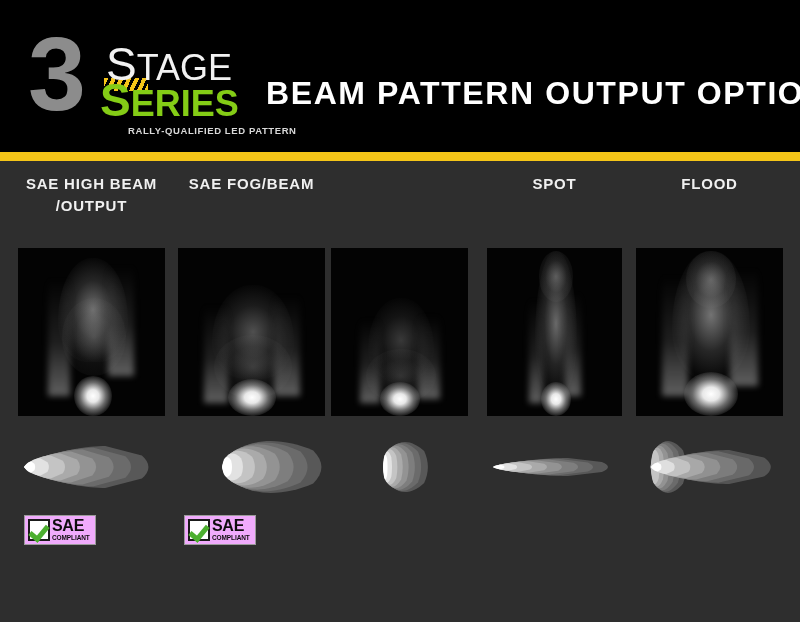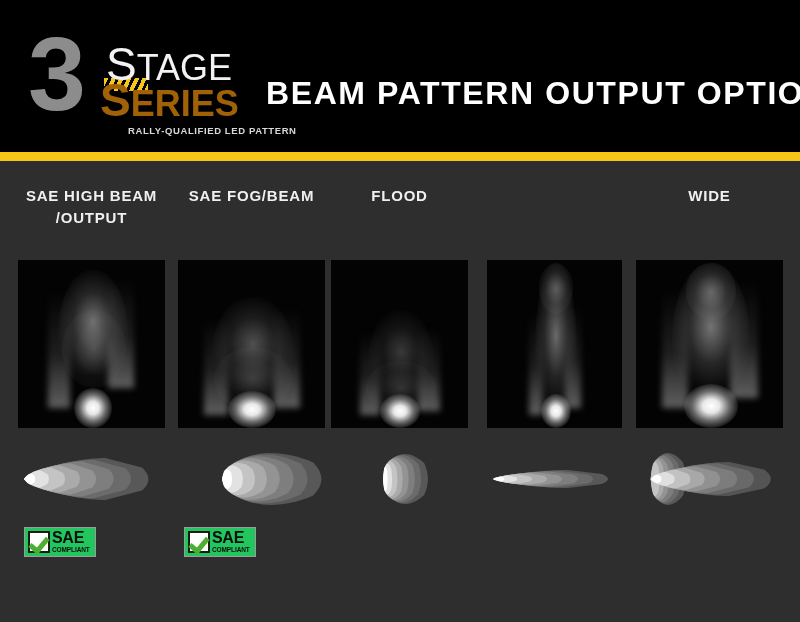--- a/index.html
+++ b/index.html
@@ -57,21 +57,21 @@
     line-height: 36px;
   }
   .logo-stage .cap { font-size: 46px; }
 
   .logo-series {
     position: absolute;
     left: 72px; top: 56px;
     font-family: "Liberation Sans", sans-serif;
     font-size: 36px;
     font-weight: bold;
-    color: #a16207;
+    color: #84cc16;
     letter-spacing: 0px;
     line-height: 36px;
   }
   .logo-series .cap { font-size: 46px; }
 
   .logo-stripes {
     position: absolute;
     left: 76px; top: 52px;
     width: 44px; height: 13px;
     background: repeating-linear-gradient(
@@ -105,21 +105,21 @@
   .yellow-bar {
     position: absolute;
     left: 0; top: 152px;
     width: 800px; height: 9px;
     background: #f5c518;
   }
 
   
   .columns {
     position: absolute;
-    left: 0; top: 161px;
+    left: 0; top: 149px;
     width: 800px; height: 461px;
   }
 
   .col {
     position: absolute;
     top: 0;
     height: 461px;
   }
 
   .col-label {
@@ -191,21 +191,21 @@
   }
   .diagram svg { display: block; width: 100%; height: 100%; }
 
   
   .sae-badge {
     position: absolute;
     top: 366px;
     left: 6px;
     width: 72px;
     height: 30px;
-    background: #22c55e;
+    background: #f0abfc;
     border: 1px solid #9b9b9b;
     display: flex;
     align-items: center;
     padding: 2px 3px;
   }
   .sae-check-box {
     width: 22px; height: 22px;
     border: 2px solid #1a1a1a;
     background: #ffffff;
     position: relative;
@@ -401,22 +401,20 @@
      </div>
         <div class="sae-badge">
          <div class="sae-check-box"></div>
          <div class="sae-text">
            <span class="sae-main">SAE</span>
            <span class="sae-sub">COMPLIANT</span>
          </div>
        </div>
       </div>
       <div class="col" style="left: 331px; width: 137px;">
-        <div class="col-label">
-       <span>FLOOD</span></div>
         <div class="photo">
        <div class="photo-inner">
             <div class="glow-col" style="left:36.5px;top:50.4px;width:66px;height:84px;opacity:.42"></div>
             <div class="tree-l" style="left:28.5px;top:70.56px;width:20px;height:84px;"></div>
             <div class="tree-r" style="left:86.5px;top:67.2px;width:22px;height:84px;"></div>
             <div class="glow-soft" style="left:34.5px;top:100.8px;width:70px;height:53.76px;opacity:.50"></div>
             <div class="glow-hot" style="left:48.5px;top:134.4px;width:40px;height:33.6px;"></div>
           </div>
      </div>
         <div class="diagram">
@@ -458,20 +456,22 @@
           Z" fill="#e2e2e2"></path>
             <path d="M 52.06 36
           C 52.799800000000005 21.174881629305283, 54.608200000000004 20.738848736049555, 56.17 28.006063623645005
           C 56.6632 33.38380264046564, 56.6632 38.61619735953436, 56.17 43.993936376354995
           C 54.608200000000004 51.261151263950445, 52.799800000000005 50.82511837069472, 52.06 36
           Z" fill="#ffffff"></path>
           </svg>
      </div>
       </div>
       <div class="col" style="left: 487px; width: 135px;">
+        <div class="col-label">
+       <span>SPOT</span></div>
         <div class="photo">
        <div class="photo-inner">
             <div class="glow-col" style="left:47.5px;top:3.36px;width:42px;height:144.48px;opacity:.80"></div>
             <div class="glow-soft" style="left:51.5px;top:3.36px;width:34px;height:50.4px;opacity:.85"></div>
             <div class="tree-l" style="left:41.5px;top:50.4px;width:14px;height:104.16px;"></div>
             <div class="tree-r" style="left:77.5px;top:43.68px;width:16px;height:104.16px;"></div>
             <div class="glow-hot" style="left:53.5px;top:134.4px;width:30px;height:33.6px;"></div>
           </div>
      </div>
         <div class="diagram">
@@ -530,21 +530,21 @@
           L 16.89 34.756616216402755
           Q 18.1 36, 16.89 37.243383783597245
           L 13.502 38.26069778835862
           C 12.05 38.26069778835862, 9.025 37.92159312010483, 6 36
           Z" fill="#ffffff"></path>
           </svg>
      </div>
       </div>
       <div class="col" style="left: 636px; width: 147px;">
         <div class="col-label">
-       <span>WIDE</span></div>
+       <span>FLOOD</span></div>
         <div class="photo">
        <div class="photo-inner">
             <div class="glow-col" style="left:35.5px;top:3.36px;width:78px;height:127.68px;opacity:.88"></div>
             <div class="glow-soft" style="left:49.5px;top:3.36px;width:50px;height:57.120000000000005px;opacity:.90"></div>
             <div class="tree-l" style="left:25.5px;top:26.88px;width:26px;height:120.96px;"></div>
             <div class="tree-r" style="left:93.5px;top:20.16px;width:28px;height:117.6px;"></div>
             <div class="glow-hot" style="left:47.5px;top:124.32px;width:54px;height:43.68px;"></div>
           </div>
      </div>
         <div class="diagram">

